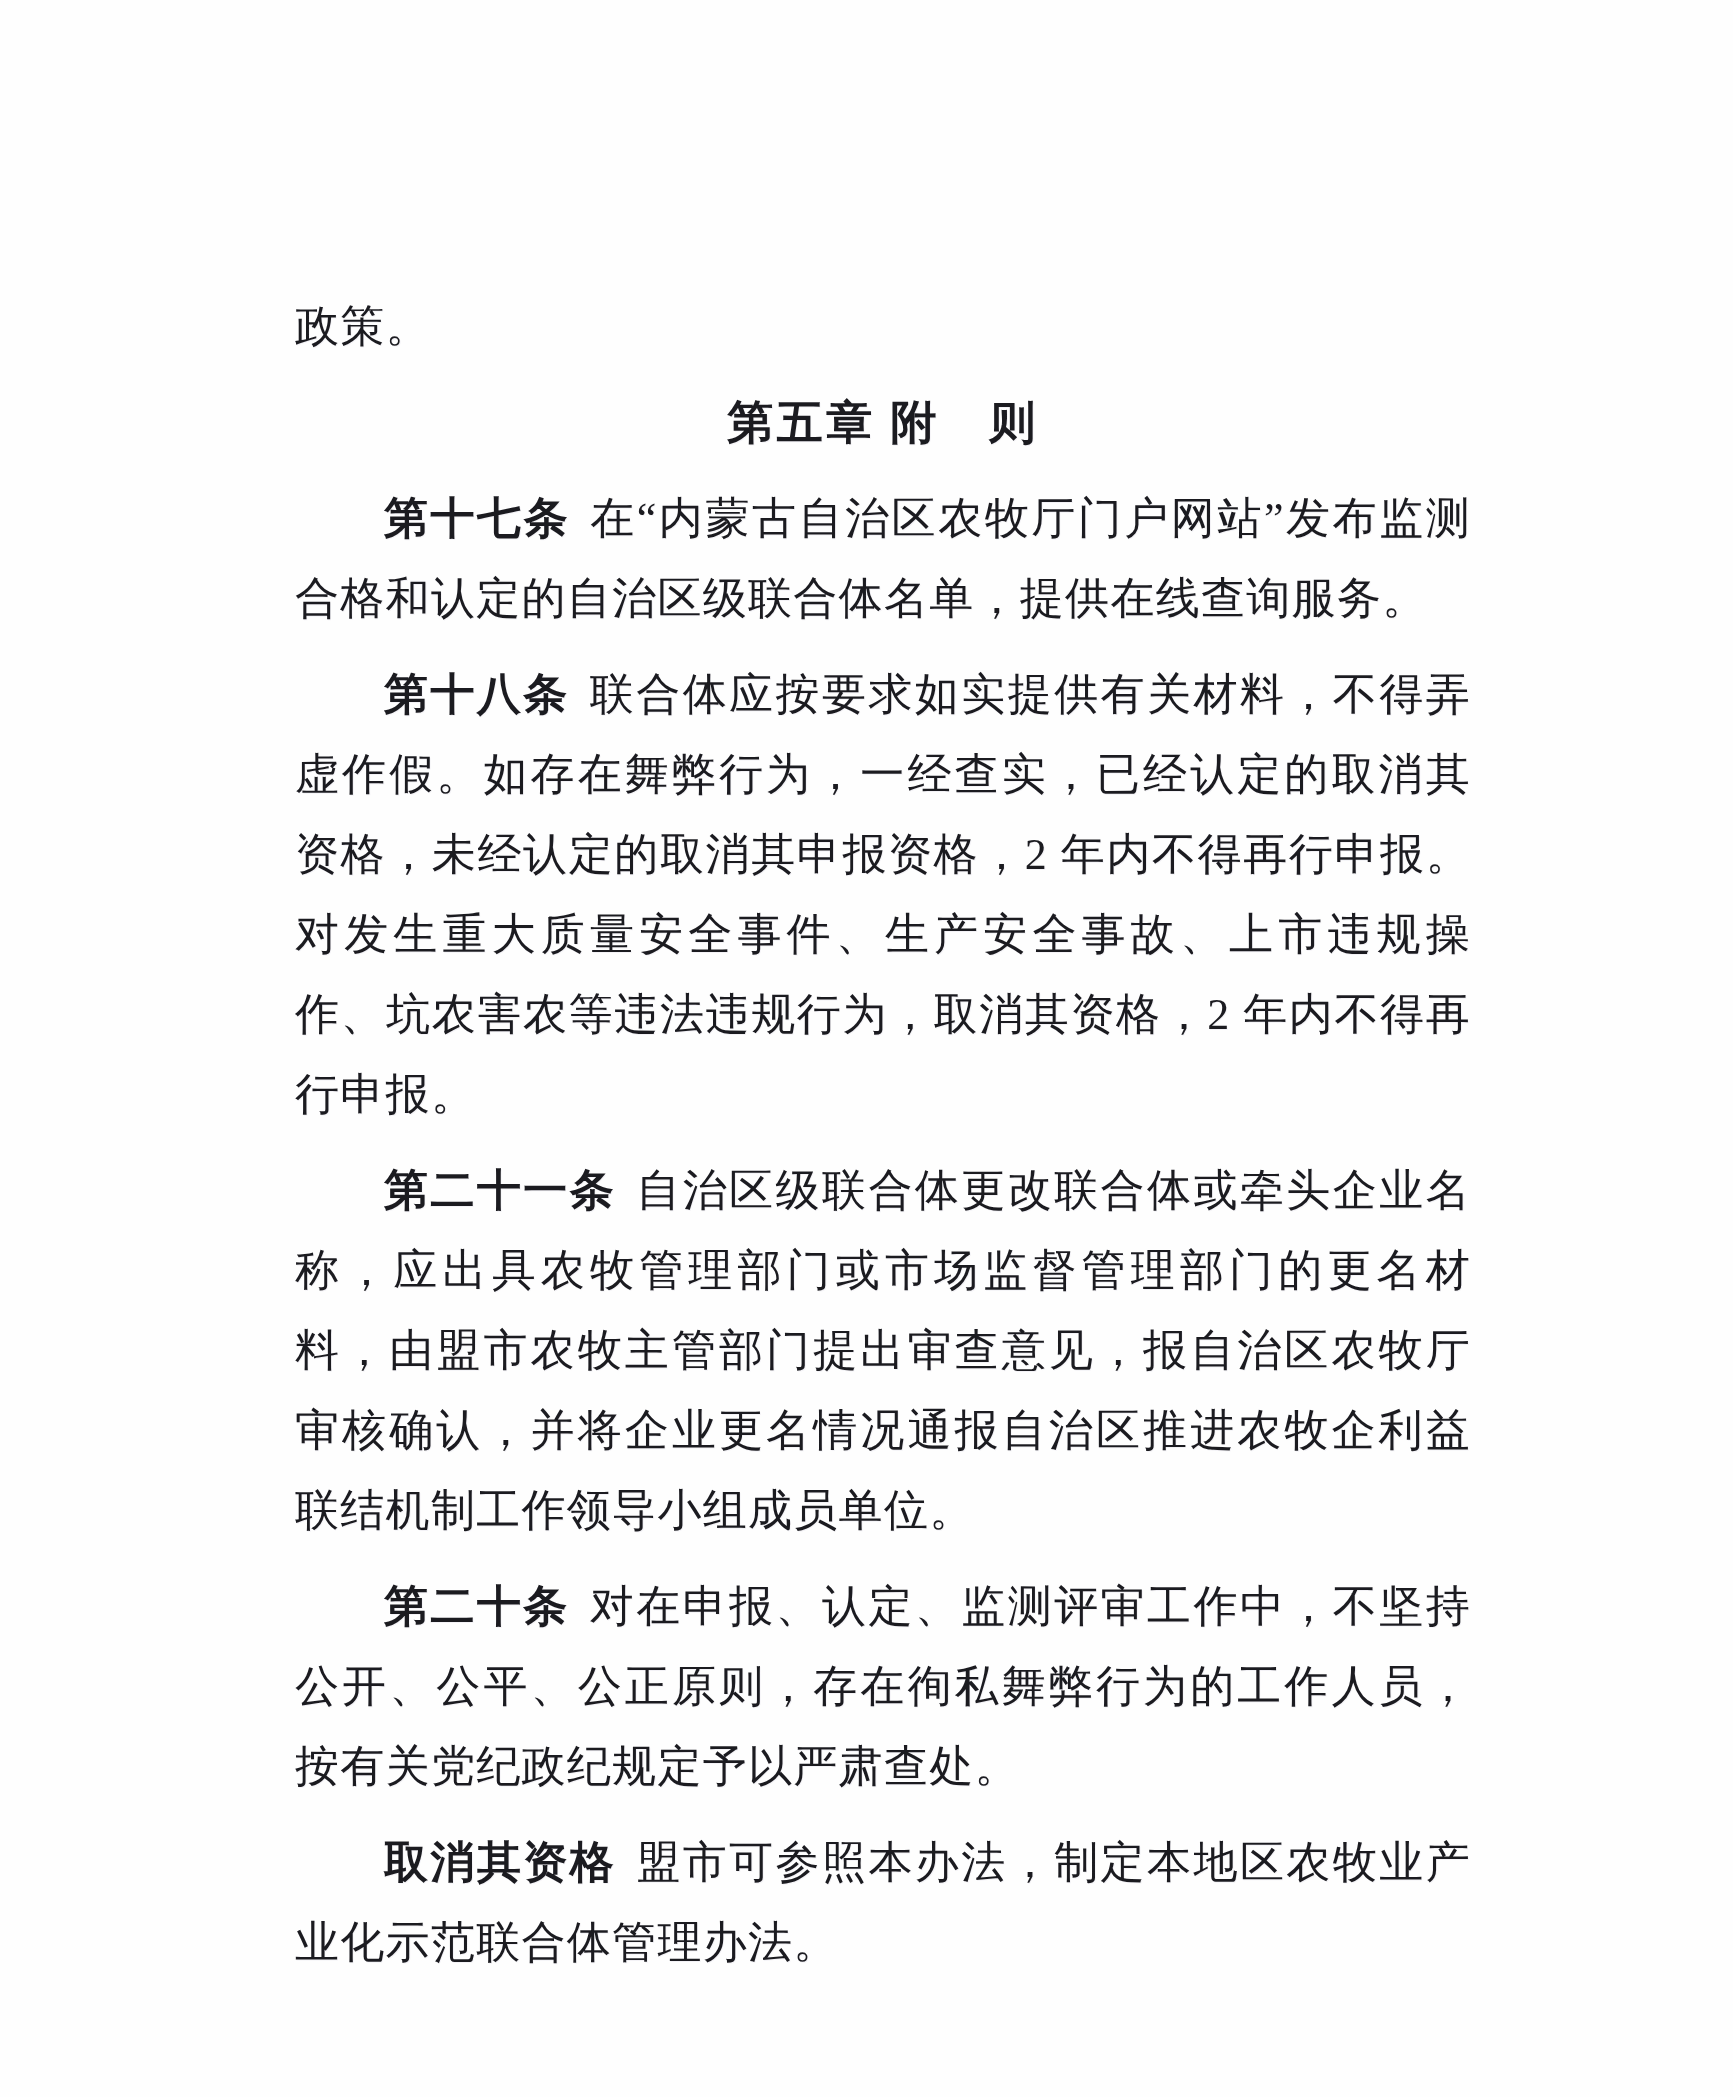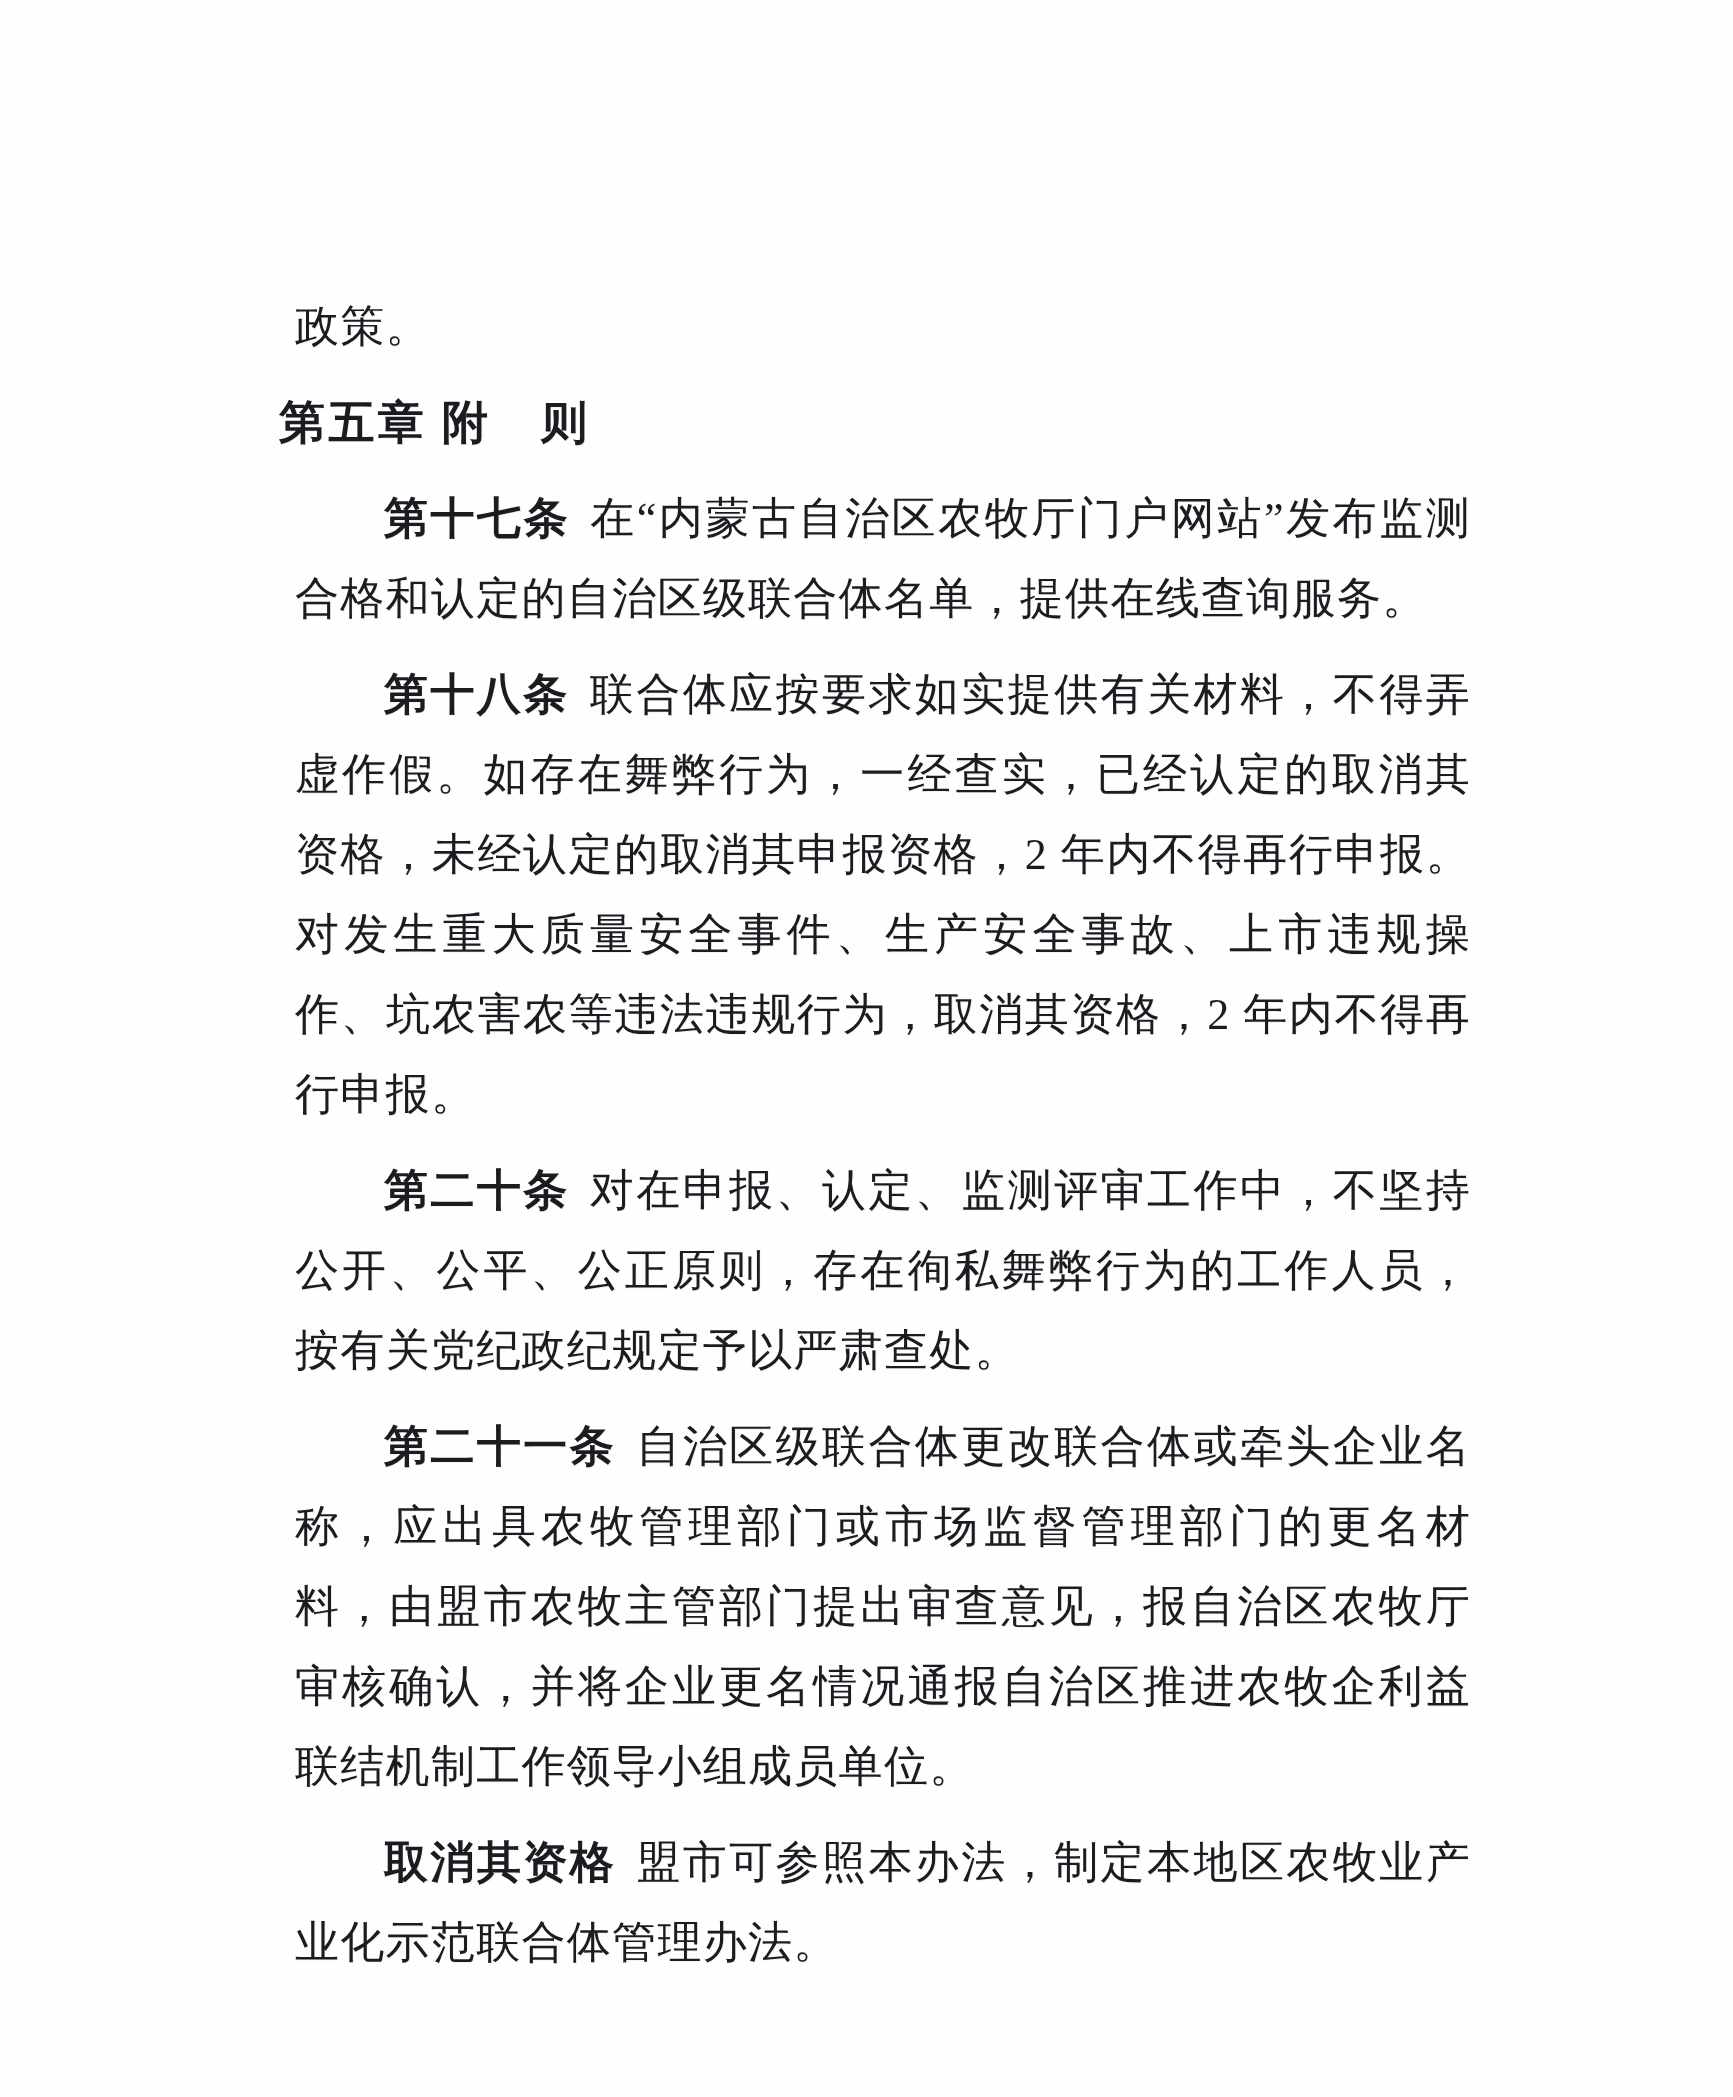--- a/index.html
+++ b/index.html
@@ -32,21 +32,21 @@
     padding: 0;
     text-indent: 89px;
   }
   .para.continuation {
     text-indent: 0;
   }
   .chapter-heading {
     margin: 0;
     padding: 0;
     text-indent: 0;
-    text-align: left;
+    text-align: center;
     font-weight: bold;
     font-size: 46px;
     line-height: 80px;
     letter-spacing: 3.4px;
   }
   .article-label {
     font-weight: bold;
     margin-right: 20px;
   }
 </style>
@@ -67,25 +67,25 @@
     <p class="para article">
       <span class="article-label">第十七条</span><span>在“内蒙古自治区农牧厅门户网站”发布监测合格和认定的自治区级联合体名单，提供在线查询服务。</span>
     </p>
 
     <p class="para article">
       <span class="article-label">第十八条</span><span>联合体应按要求如实提供有关材料，不得弄虚作假。如存在舞弊行为，一经查实，已经认定的取消其资格，未经认定的取消其申报资格，2 年内不得再行申报。对发生重大质量安全事件、生产安全事故、上市违规操作、坑农害农等违法违规行为，取消其资格，2 年内不得再行申报。</span>
     </p>
 
 
     <p class="para article">
-      <span class="article-label">第二十条</span><span>对在申报、认定、监测评审工作中，不坚持公开、公平、公正原则，存在徇私舞弊行为的工作人员，按有关党纪政纪规定予以严肃查处。</span>
+      <span class="article-label">第二十一条</span><span>自治区级联合体更改联合体或牵头企业名称，应出具农牧管理部门或市场监督管理部门的更名材料，由盟市农牧主管部门提出审查意见，报自治区农牧厅审核确认，并将企业更名情况通报自治区推进农牧企利益联结机制工作领导小组成员单位。</span>
     </p>
 
     <p class="para article">
-      <span class="article-label">第二十一条</span><span>自治区级联合体更改联合体或牵头企业名称，应出具农牧管理部门或市场监督管理部门的更名材料，由盟市农牧主管部门提出审查意见，报自治区农牧厅审核确认，并将企业更名情况通报自治区推进农牧企利益联结机制工作领导小组成员单位。</span>
+      <span class="article-label">第二十条</span><span>对在申报、认定、监测评审工作中，不坚持公开、公平、公正原则，存在徇私舞弊行为的工作人员，按有关党纪政纪规定予以严肃查处。</span>
     </p>
 
     <p class="para article">
       <span class="article-label">取消其资格</span><span>盟市可参照本办法，制定本地区农牧业产业化示范联合体管理办法。</span>
     </p>
 
   </div>
 </div>
 
 

